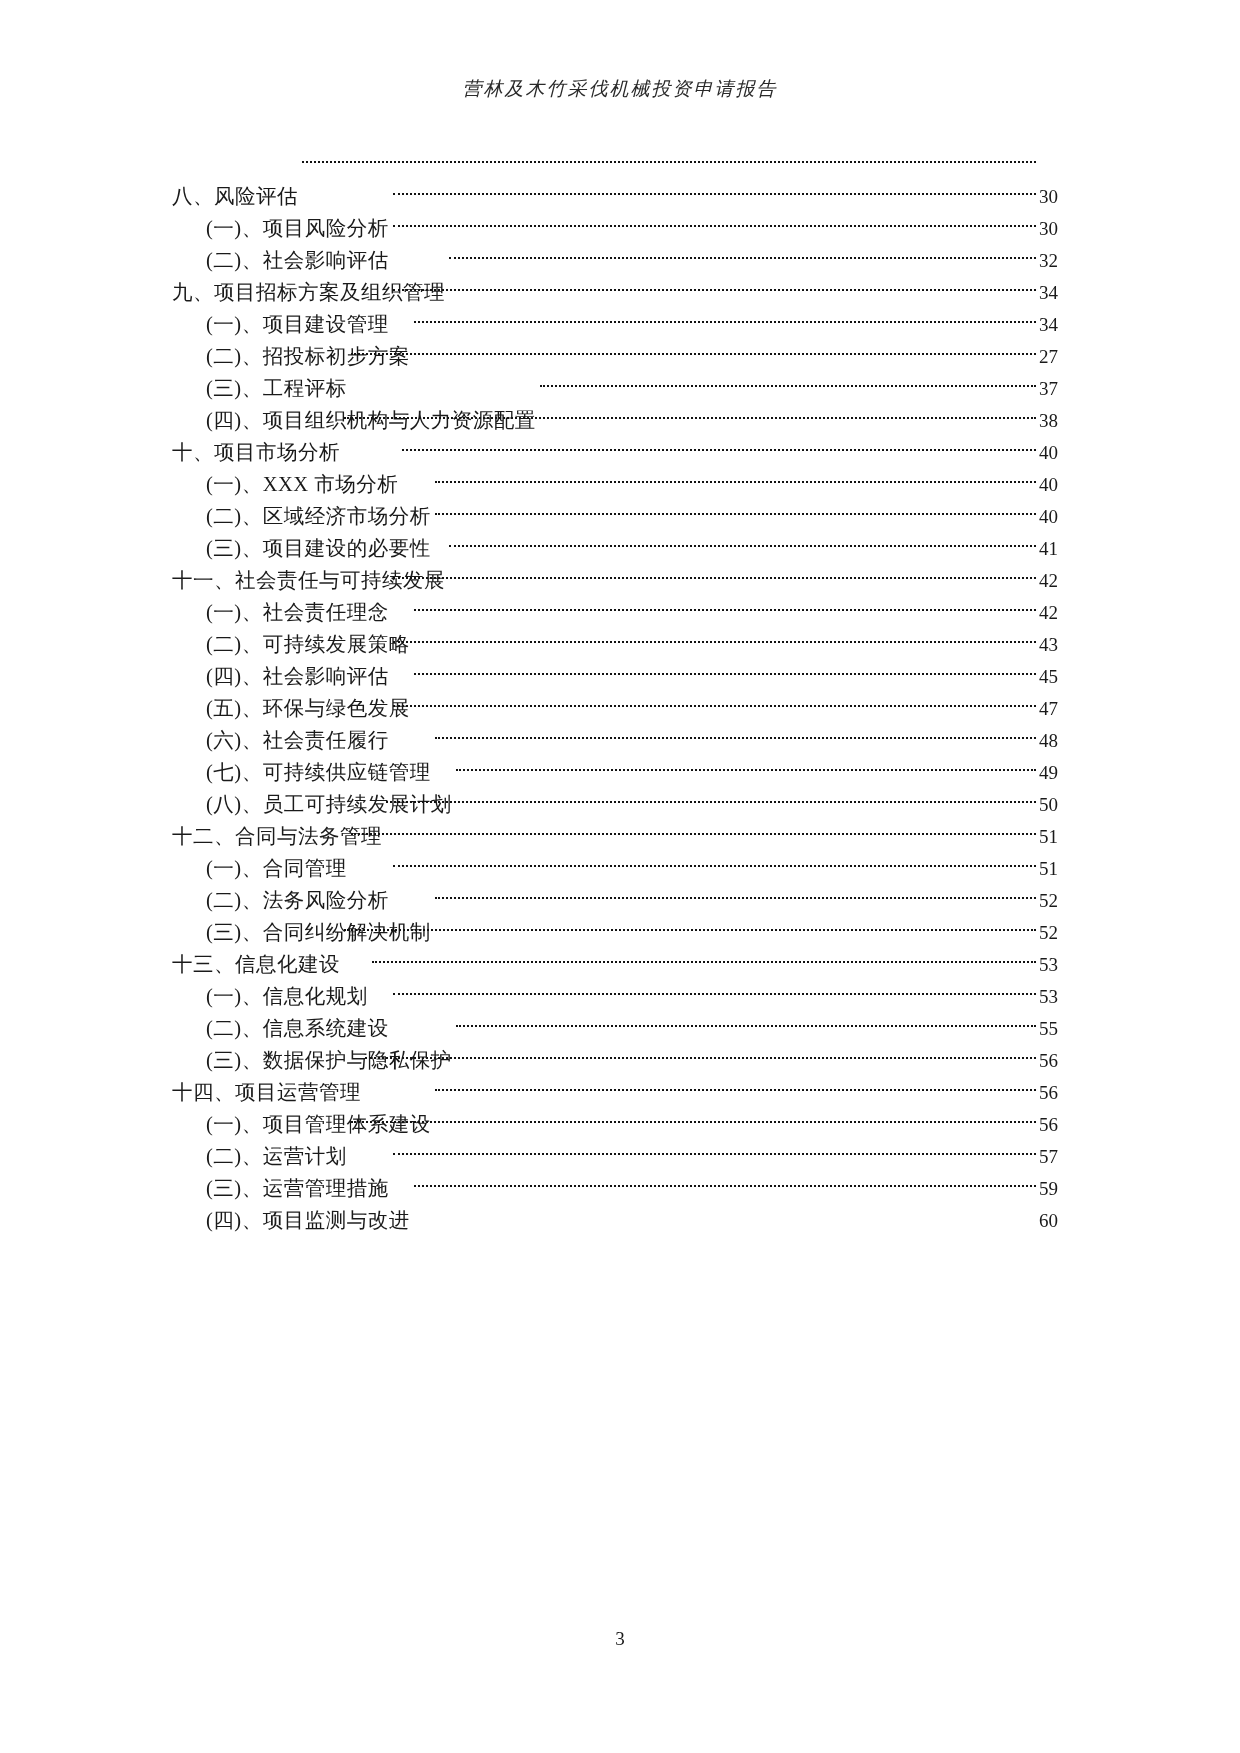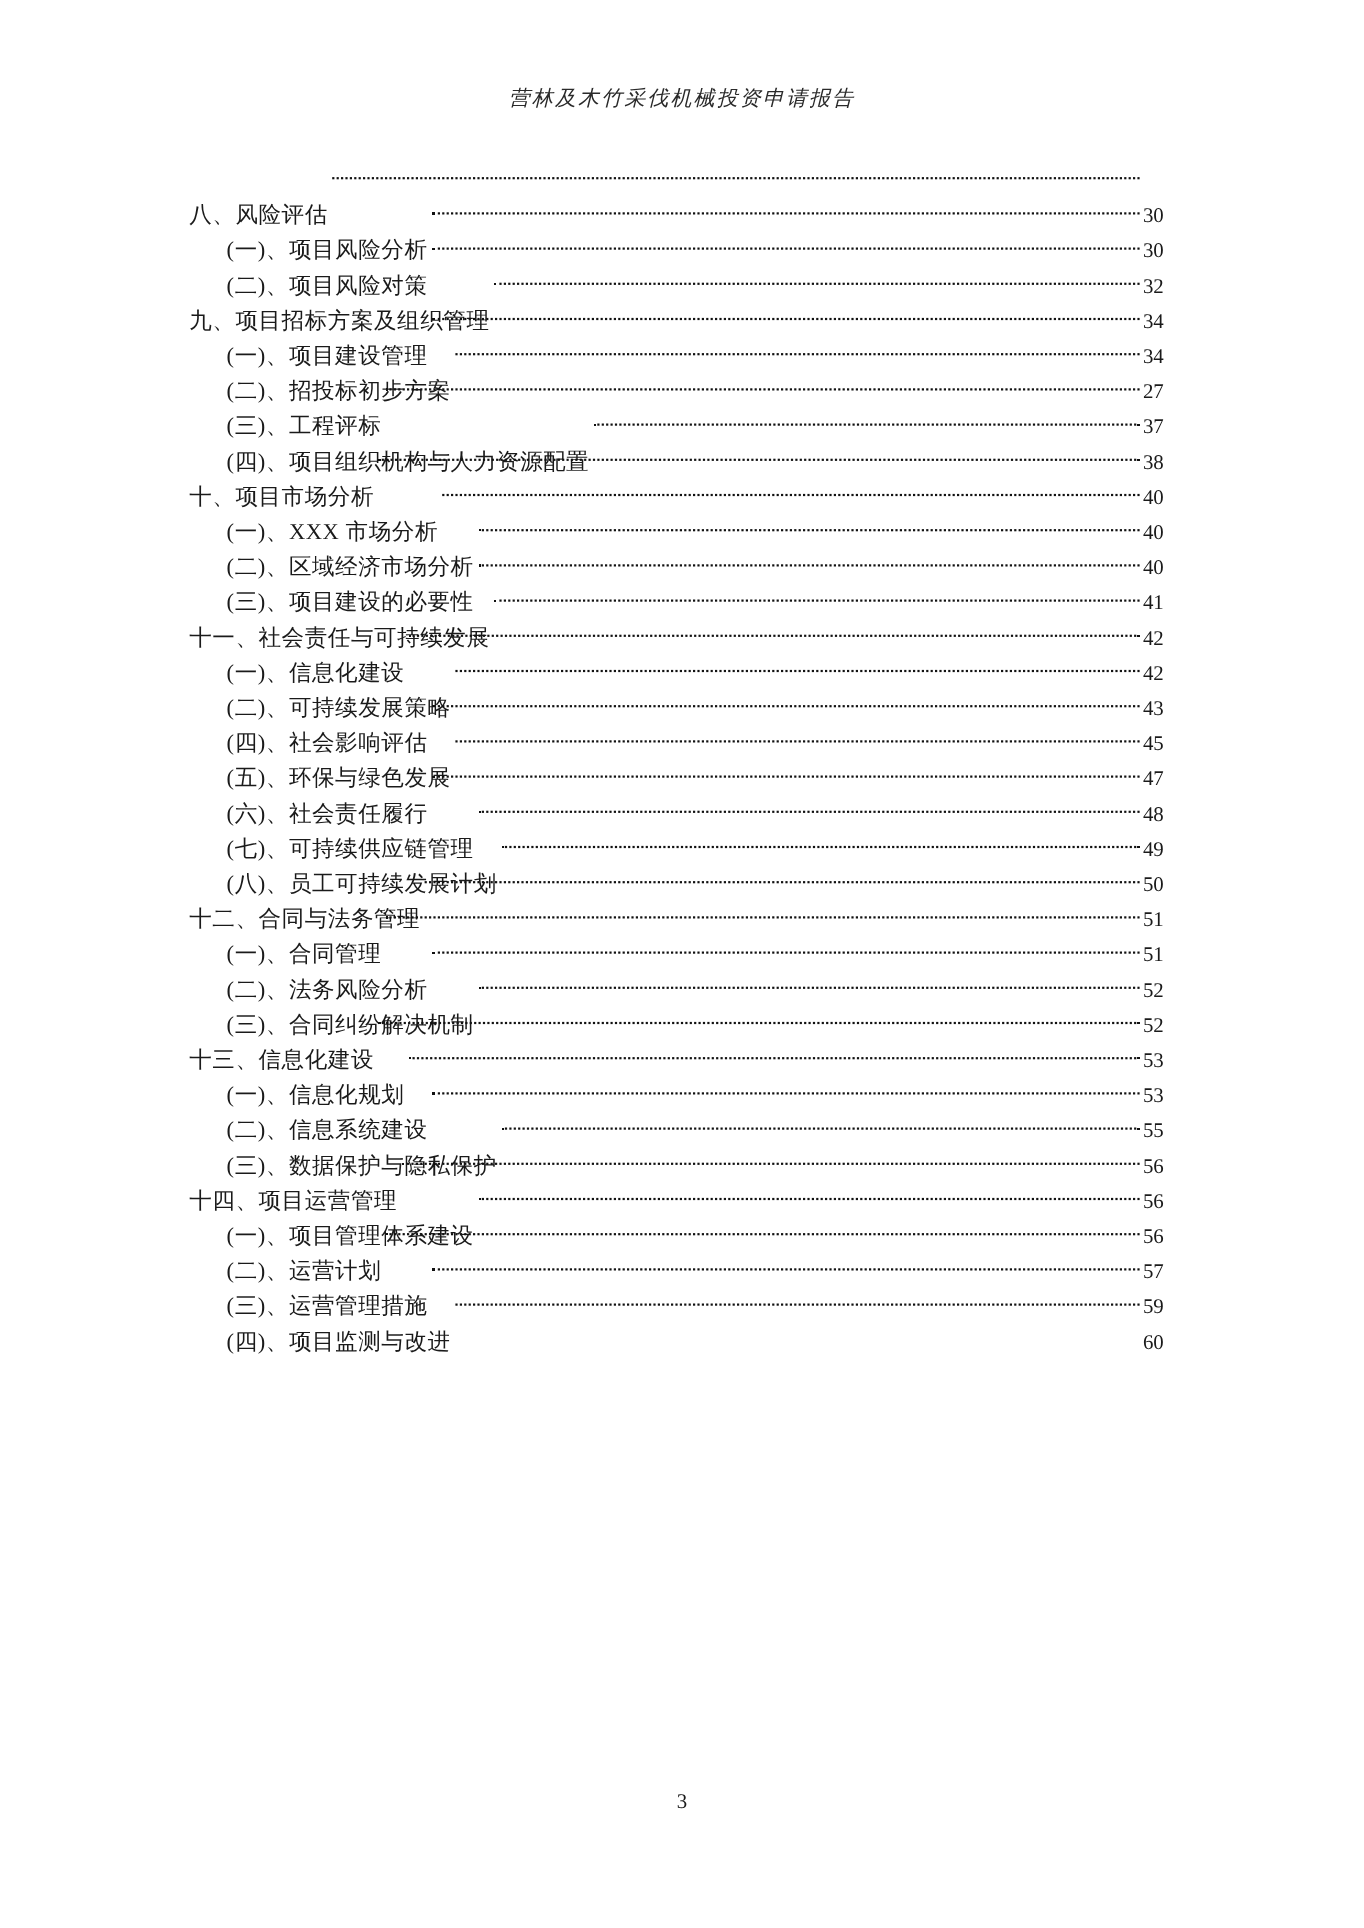--- a/index.html
+++ b/index.html
@@ -86,21 +86,21 @@
     <span class="toc-page">30</span>
   </div>
 
   <div class="toc-row lvl2">
     <span class="toc-label">(一)、项目风险分析</span>
     <span class="toc-leader"></span>
     <span class="toc-page">30</span>
   </div>
 
   <div class="toc-row lvl2">
-    <span class="toc-label">(二)、项目风险对策</span>
+    <span class="toc-label">(二)、社会影响评估</span>
     <span class="toc-leader"></span>
     <span class="toc-page">32</span>
   </div>
 
   <div class="toc-row lvl1">
     <span class="toc-label">九、项目招标方案及组织管理</span>
     <span class="toc-leader"></span>
     <span class="toc-page">34</span>
   </div>
 
@@ -152,21 +152,21 @@
     <span class="toc-page">41</span>
   </div>
 
   <div class="toc-row lvl1">
     <span class="toc-label">十一、社会责任与可持续发展</span>
     <span class="toc-leader"></span>
     <span class="toc-page">42</span>
   </div>
 
   <div class="toc-row lvl2">
-    <span class="toc-label">(一)、信息化建设</span>
+    <span class="toc-label">(一)、社会责任理念</span>
     <span class="toc-leader"></span>
     <span class="toc-page">42</span>
   </div>
 
   <div class="toc-row lvl2">
     <span class="toc-label">(二)、可持续发展策略</span>
     <span class="toc-leader"></span>
     <span class="toc-page">43</span>
   </div>
 

